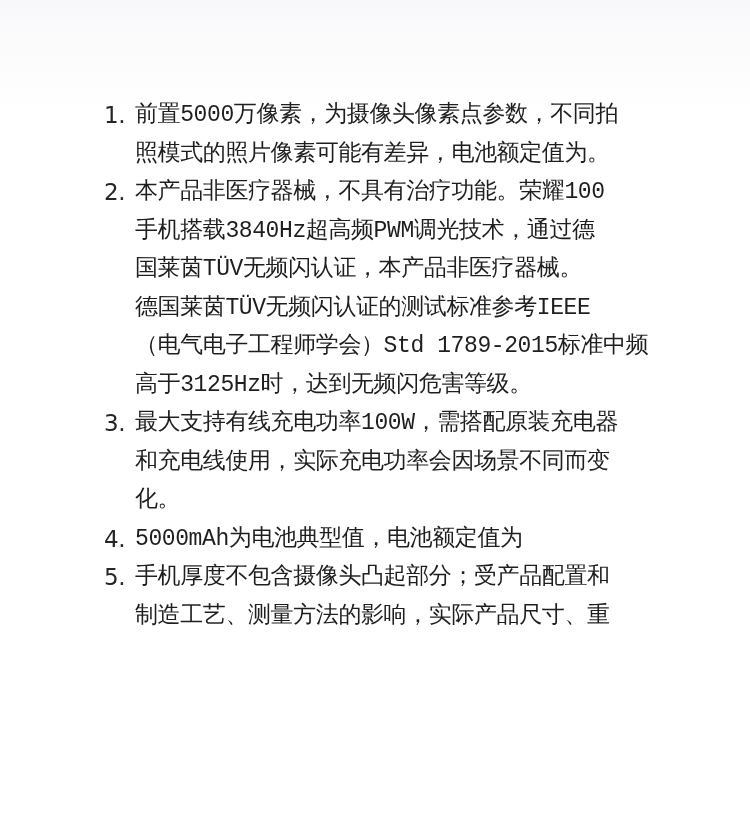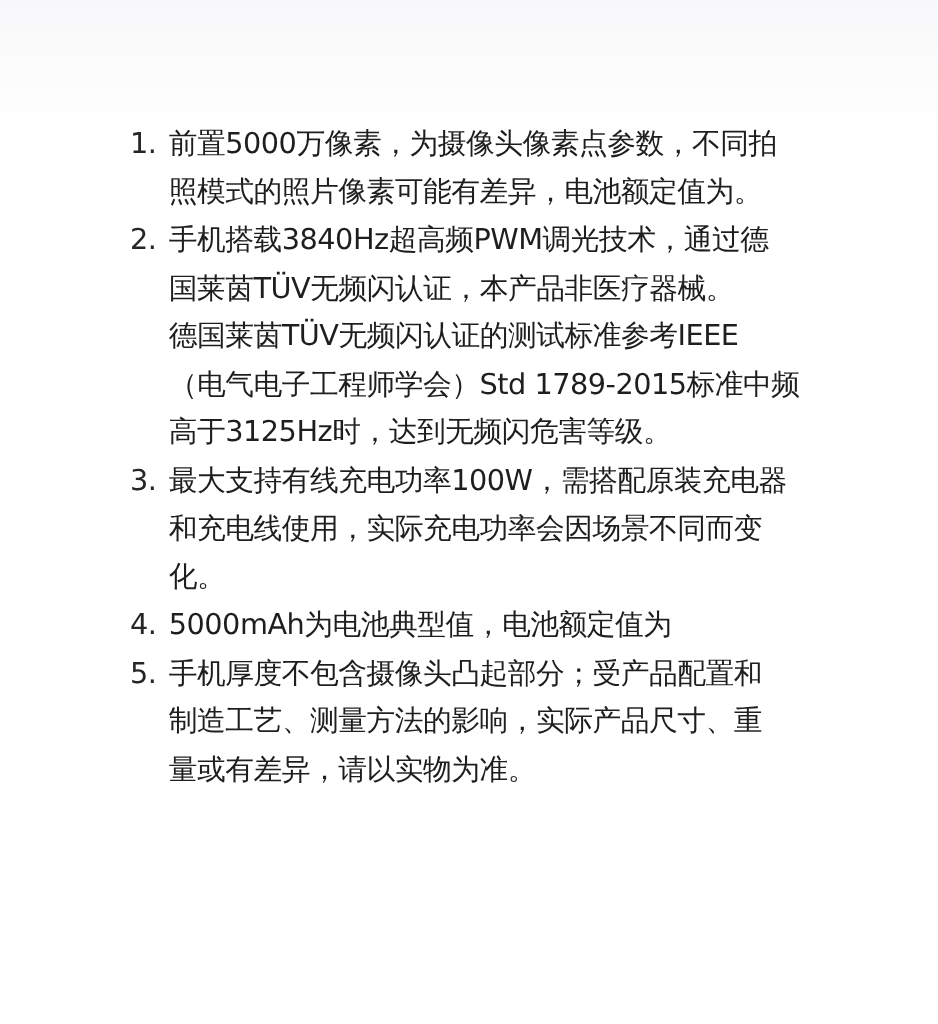--- a/index.html
+++ b/index.html
@@ -33,40 +33,42 @@
     }
     .note-num {
       flex: 0 0 31px;
       width: 31px;
       color: #262626;
     }
     .note-text {
       flex: 1 1 auto;
       white-space: normal;
       word-break: break-all;
+      font-family: Liberation Mono, monospace;
     }
     .line {
       display: block;
       white-space: nowrap;
     }
   </style>
 </head>
 <body>
 
 <ol class="notes">
   <li class="note">
     <span class="note-num">1.</span>
     <span class="note-text">
       <span class="line">前置5000万像素，为摄像头像素点参数，不同拍</span>
       <span class="line">照模式的照片像素可能有差异，电池额定值为。</span>
     </span>
   </li>
   <li class="note">
     <span class="note-num">2.</span>
     <span class="note-text">
+      <span class="line">本产品非医疗器械，不具有治疗功能。荣耀100</span>
       <span class="line">手机搭载3840Hz超高频PWM调光技术，通过德</span>
       <span class="line">国莱茵TÜV无频闪认证，本产品非医疗器械。</span>
       <span class="line">德国莱茵TÜV无频闪认证的测试标准参考IEEE</span>
       <span class="line">（电气电子工程师学会）Std 1789-2015标准中频</span>
       <span class="line">高于3125Hz时，达到无频闪危害等级。</span>
     </span>
   </li>
   <li class="note">
     <span class="note-num">3.</span>
     <span class="note-text">
@@ -79,16 +81,15 @@
     <span class="note-num">4.</span>
     <span class="note-text">
       <span class="line">5000mAh为电池典型值，电池额定值为</span>
     </span>
   </li>
   <li class="note">
     <span class="note-num">5.</span>
     <span class="note-text">
       <span class="line">手机厚度不包含摄像头凸起部分；受产品配置和</span>
       <span class="line">制造工艺、测量方法的影响，实际产品尺寸、重</span>
-      <span class="line">量或有差异，请以实物为准。</span>
     </span>
   </li>
 </ol>
 
 </body></html>

